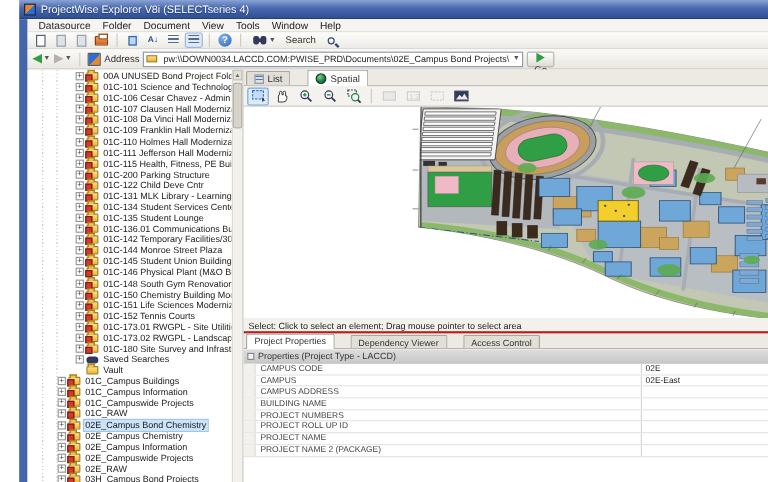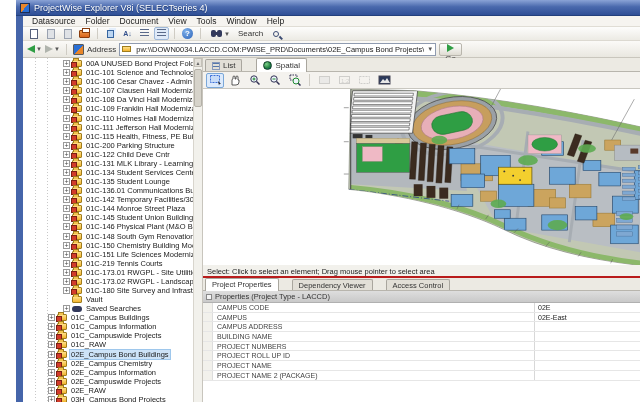--- a/index.html
+++ b/index.html
@@ -323,53 +323,53 @@
 
           <div class="tree-row lvl2 ic-project">
             <span class="expander">+</span>
             <span class="tree-icon"></span>
             <span class="tree-label">01C-151 Life Sciences Modernization</span>
           </div>
 
           <div class="tree-row lvl2 ic-project">
             <span class="expander">+</span>
             <span class="tree-icon"></span>
-            <span class="tree-label">01C-219 Tennis Courts</span>
+            <span class="tree-label">01C-152 Tennis Courts</span>
           </div>
 
           <div class="tree-row lvl2 ic-project">
             <span class="expander">+</span>
             <span class="tree-icon"></span>
             <span class="tree-label">01C-173.01 RWGPL - Site Utilities Infra</span>
           </div>
 
           <div class="tree-row lvl2 ic-project">
             <span class="expander">+</span>
             <span class="tree-icon"></span>
             <span class="tree-label">01C-173.02 RWGPL - Landscaping/Ha</span>
           </div>
 
           <div class="tree-row lvl2 ic-project">
             <span class="expander">+</span>
             <span class="tree-icon"></span>
             <span class="tree-label">01C-180 Site Survey and Infrastructu</span>
           </div>
 
+          <div class="tree-row lvl2 ic-search">
+            <span class="expander">+</span>
+            <span class="tree-icon"></span>
+            <span class="tree-label">Saved Searches</span>
+          </div>
+
           <div class="tree-row lvl2 ic-folder no-expand">
             <span class="expander">+</span>
             <span class="tree-icon"></span>
             <span class="tree-label">Vault</span>
           </div>
 
-          <div class="tree-row lvl2 ic-search">
-            <span class="expander">+</span>
-            <span class="tree-icon"></span>
-            <span class="tree-label">Saved Searches</span>
-          </div>
-
           <div class="tree-row lvl1 ic-project">
             <span class="expander">+</span>
             <span class="tree-icon"></span>
             <span class="tree-label">01C_Campus Buildings</span>
           </div>
 
           <div class="tree-row lvl1 ic-project">
             <span class="expander">+</span>
             <span class="tree-icon"></span>
             <span class="tree-label">01C_Campus Information</span>
@@ -383,21 +383,21 @@
 
           <div class="tree-row lvl1 ic-project">
             <span class="expander">+</span>
             <span class="tree-icon"></span>
             <span class="tree-label">01C_RAW</span>
           </div>
 
           <div class="tree-row selected lvl1 ic-project">
             <span class="expander">+</span>
             <span class="tree-icon"></span>
-            <span class="tree-label">02E_Campus Bond Buildings</span>
+            <span class="tree-label">02E_Campus Bond Chemistry</span>
           </div>
 
           <div class="tree-row lvl1 ic-project">
             <span class="expander">+</span>
             <span class="tree-icon"></span>
             <span class="tree-label">02E_Campus Chemistry</span>
           </div>
 
           <div class="tree-row lvl1 ic-project">
             <span class="expander">+</span>

